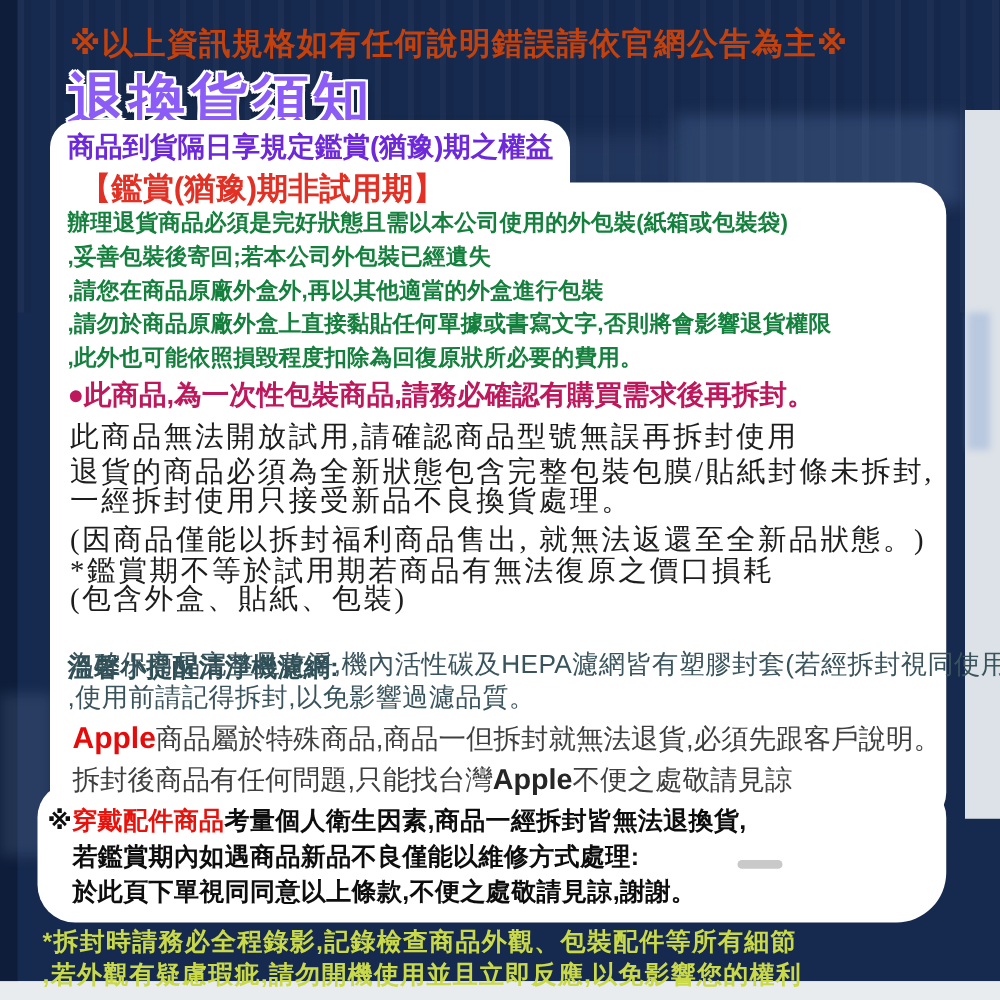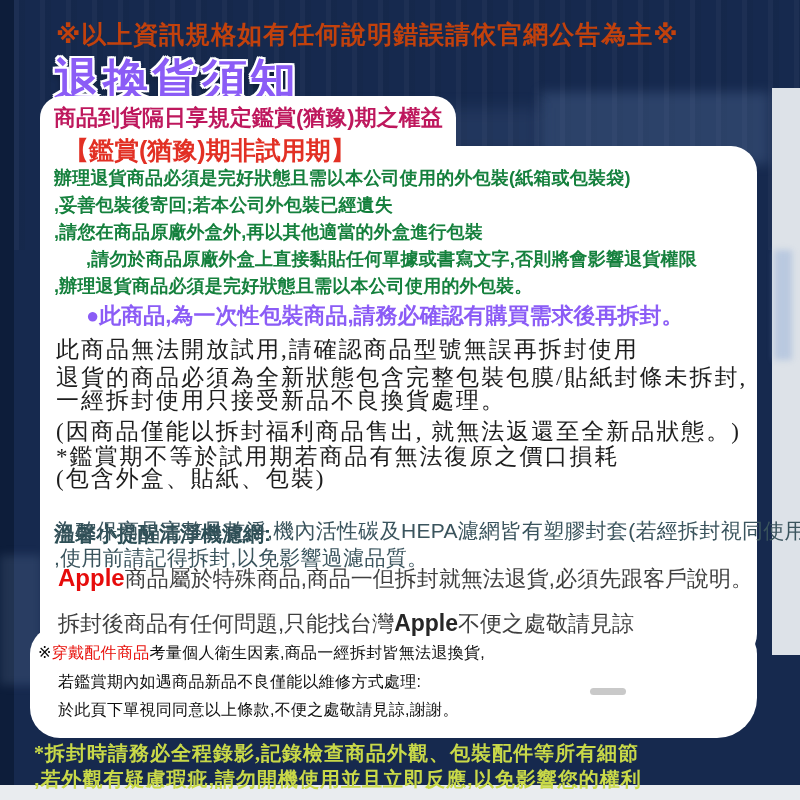--- a/index.html
+++ b/index.html
@@ -71,53 +71,53 @@
   .card-main{
     position:absolute;left:40px;top:146px;width:717px;height:514px;
     background:#ffffff;border-radius:0 26px 26px 26px;
   }
   .card-bottom{
     position:absolute;left:30px;top:626px;width:727px;height:112px;
     background:#ffffff;border-radius:28px 28px 40px 30px;
   }
   
   .t{position:absolute;white-space:nowrap;}
-  .tab-line{left:54px;top:103px;font-size:22px;font-weight:bold;color:#be185d;}
+  .tab-line{left:54px;top:103px;font-size:22px;font-weight:bold;color:#6d28d9;}
   .period-note{left:64px;top:134px;font-size:25px;font-weight:bold;color:#e23024;}
   .rule{left:54px;font-size:18px;font-weight:bold;color:#15803d;letter-spacing:0.2px;}
   .rule-0{top:166px;} .rule-1{top:193px;} .rule-2{top:220px;}
-  .rule-3{top:247px;margin-left:32px;} .rule-4{top:274px;}
-  .bullet-warning{left:54px;top:301px;font-size:22px;font-weight:bold;color:#8b5cf6;margin-left:32px;}
+  .rule-3{top:247px;} .rule-4{top:274px;}
+  .bullet-warning{left:54px;top:301px;font-size:22px;font-weight:bold;color:#be185d;}
   .cond{
     left:56px;font-size:23px;color:#1d1d1d;letter-spacing:2px;
     font-family:"Liberation Serif","DejaVu Serif",serif;font-weight:500;
   }
   .cond-0{top:334px;} .cond-1{top:362px;} .cond-2{top:385px;}
   .cond-3{top:416px;} .cond-4{top:441px;} .cond-5{top:463px;}
   .teal-heading{left:54px;top:489px;font-size:21px;font-weight:bold;color:#2c4e55;margin-top:31px;}
   .teal-body{left:54px;font-size:21px;color:#3a545d;letter-spacing:0.3px;}
   .teal-body-0{top:517px;} .teal-body-1{top:544px;}
-  .apple-line-1{left:58px;top:564px;font-size:22px;color:#3f3f3f;}
+  .apple-line-1{left:58px;top:576px;font-size:22px;color:#3f3f3f;}
   .apple-line-2{left:58px;top:609px;font-size:22px;color:#3f3f3f;}
   .apple-brand{color:#e60b0b;font-weight:bold;font-size:24px;}
   .apple-brand-2{color:#262626;font-weight:bold;font-size:23px;}
-  .wear{font-size:16px;font-weight:normal;color:#0d0d0d;letter-spacing:0.3px;}
+  .wear{font-size:20px;font-weight:bold;color:#0d0d0d;letter-spacing:0.3px;}
   .wear-1{left:38px;top:643px;}
   .wear-2{left:58px;top:672px;}
   .wear-3{left:58px;top:700px;}
   .wear-highlight{color:#e8120c;}
   .gray-dash{
     position:absolute;left:590px;top:688px;width:36px;height:7px;
     background:#c9c9c9;border-radius:4px;
   }
   .footer-line{
     position:absolute;left:34px;font-size:20px;font-weight:bold;
     color:#c9d948;letter-spacing:1px;white-space:nowrap;
   }
-  .footer-0{top:740px;font-family:Liberation Serif, serif;} .footer-1{top:766px;}
+  .footer-0{top:740px;} .footer-1{top:766px;}
 </style>
 </head>
 <body>
 
 <div class="navy-bg"></div>
 <div class="left-dark-strip"></div>
 <div class="streaks"></div>
 <div class="light-patch-a"></div>
 <div class="light-patch-b"></div>
 <div class="light-patch-c"></div>
@@ -132,21 +132,21 @@
 <div class="card-main"></div>
 <div class="card-bottom"></div>
 
 <div class="t tab-line">商品到貨隔日享規定鑑賞(猶豫)期之權益</div>
 <div class="t period-note">【鑑賞(猶豫)期非試用期】</div>
 
 <div class="t rule rule-0">辦理退貨商品必須是完好狀態且需以本公司使用的外包裝(紙箱或包裝袋)</div>
 <div class="t rule rule-1">,妥善包裝後寄回;若本公司外包裝已經遺失</div>
 <div class="t rule rule-2">,請您在商品原廠外盒外,再以其他適當的外盒進行包裝</div>
 <div class="t rule rule-3">,請勿於商品原廠外盒上直接黏貼任何單據或書寫文字,否則將會影響退貨權限</div>
-<div class="t rule rule-4">,辦理退貨商品必須是完好狀態且需以本公司使用的外包裝。</div>
+<div class="t rule rule-4">,此外也可能依照損毀程度扣除為回復原狀所必要的費用。</div>
 
 <div class="t bullet-warning">●此商品,為一次性包裝商品,請務必確認有購買需求後再拆封。</div>
 
 <div class="t cond cond-0">此商品無法開放試用,請確認商品型號無誤再拆封使用</div>
 <div class="t cond cond-1">退貨的商品必須為全新狀態包含完整包裝包膜/貼紙封條未拆封,</div>
 <div class="t cond cond-2">一經拆封使用只接受新品不良換貨處理。</div>
 <div class="t cond cond-3">(因商品僅能以拆封福利商品售出, 就無法返還至全新品狀態。)</div>
 <div class="t cond cond-4">*鑑賞期不等於試用期若商品有無法復原之價口損耗</div>
 <div class="t cond cond-5">(包含外盒、貼紙、包裝)</div>
 

